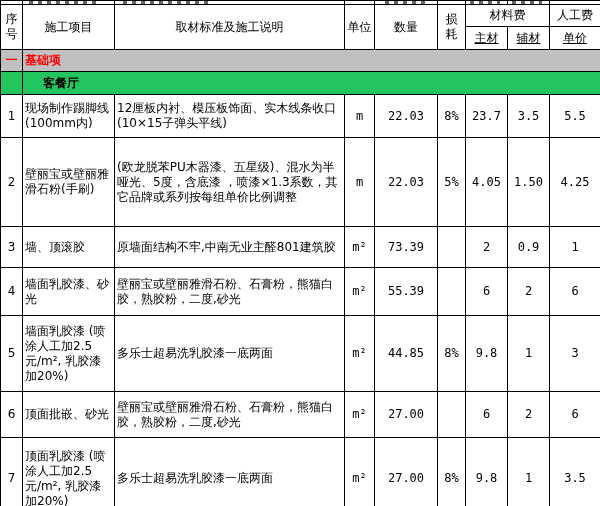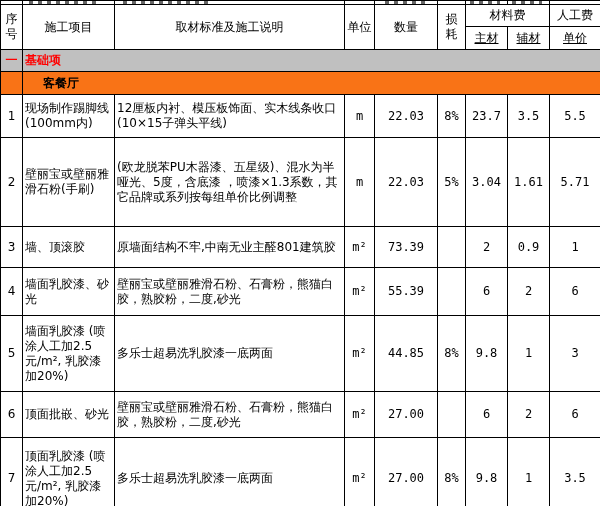--- a/index.html
+++ b/index.html
@@ -59,21 +59,21 @@
   td.num    { text-align: center; font-family: "DejaVu Sans Mono", monospace; font-size: 12px; }
 
   tr.section td {
     background: #c0c0c0;
     height: 19px;
     font-weight: bold;
   }
   tr.section td.sec-label { color: #ff0000; }
   tr.section td.sec-no { color: #ff0000; text-align: center; }
   tr.subsection td {
-    background: #f97316;
+    background: #22c55e;
     height: 20px;
     font-weight: bold;
     padding-left: 20px;
   }
   tr.r1 td { height: 40px; }
   tr.r2 td { height: 86px; }
   tr.r3 td { height: 38px; }
   tr.r4 td { height: 45px; }
   tr.r5 td { height: 73px; }
   tr.r6 td { height: 43px; }
@@ -155,23 +155,23 @@
     <td class="num">3.5</td>
     <td class="num">5.5</td>
   </tr>
   <tr class="r2">
     <td class="center">2</td>
     <td class="left">壁丽宝或壁丽雅滑石粉(手刷)</td>
     <td class="left">(欧龙脱苯PU木器漆、五星级)、混水为半哑光、5度，含底漆 ，喷漆×1.3系数，其它品牌或系列按每组单价比例调整</td>
     <td class="num">m</td>
     <td class="num">22.03</td>
     <td class="num">5%</td>
-    <td class="num">3.04</td>
-    <td class="num">1.61</td>
-    <td class="num">5.71</td>
+    <td class="num">4.05</td>
+    <td class="num">1.50</td>
+    <td class="num">4.25</td>
   </tr>
   <tr class="r3">
     <td class="center">3</td>
     <td class="left">墙、顶滚胶</td>
     <td class="left">原墙面结构不牢,中南无业主醛801建筑胶</td>
     <td class="num">m²</td>
     <td class="num">73.39</td>
     <td class="num"></td>
     <td class="num">2</td>
     <td class="num">0.9</td>

